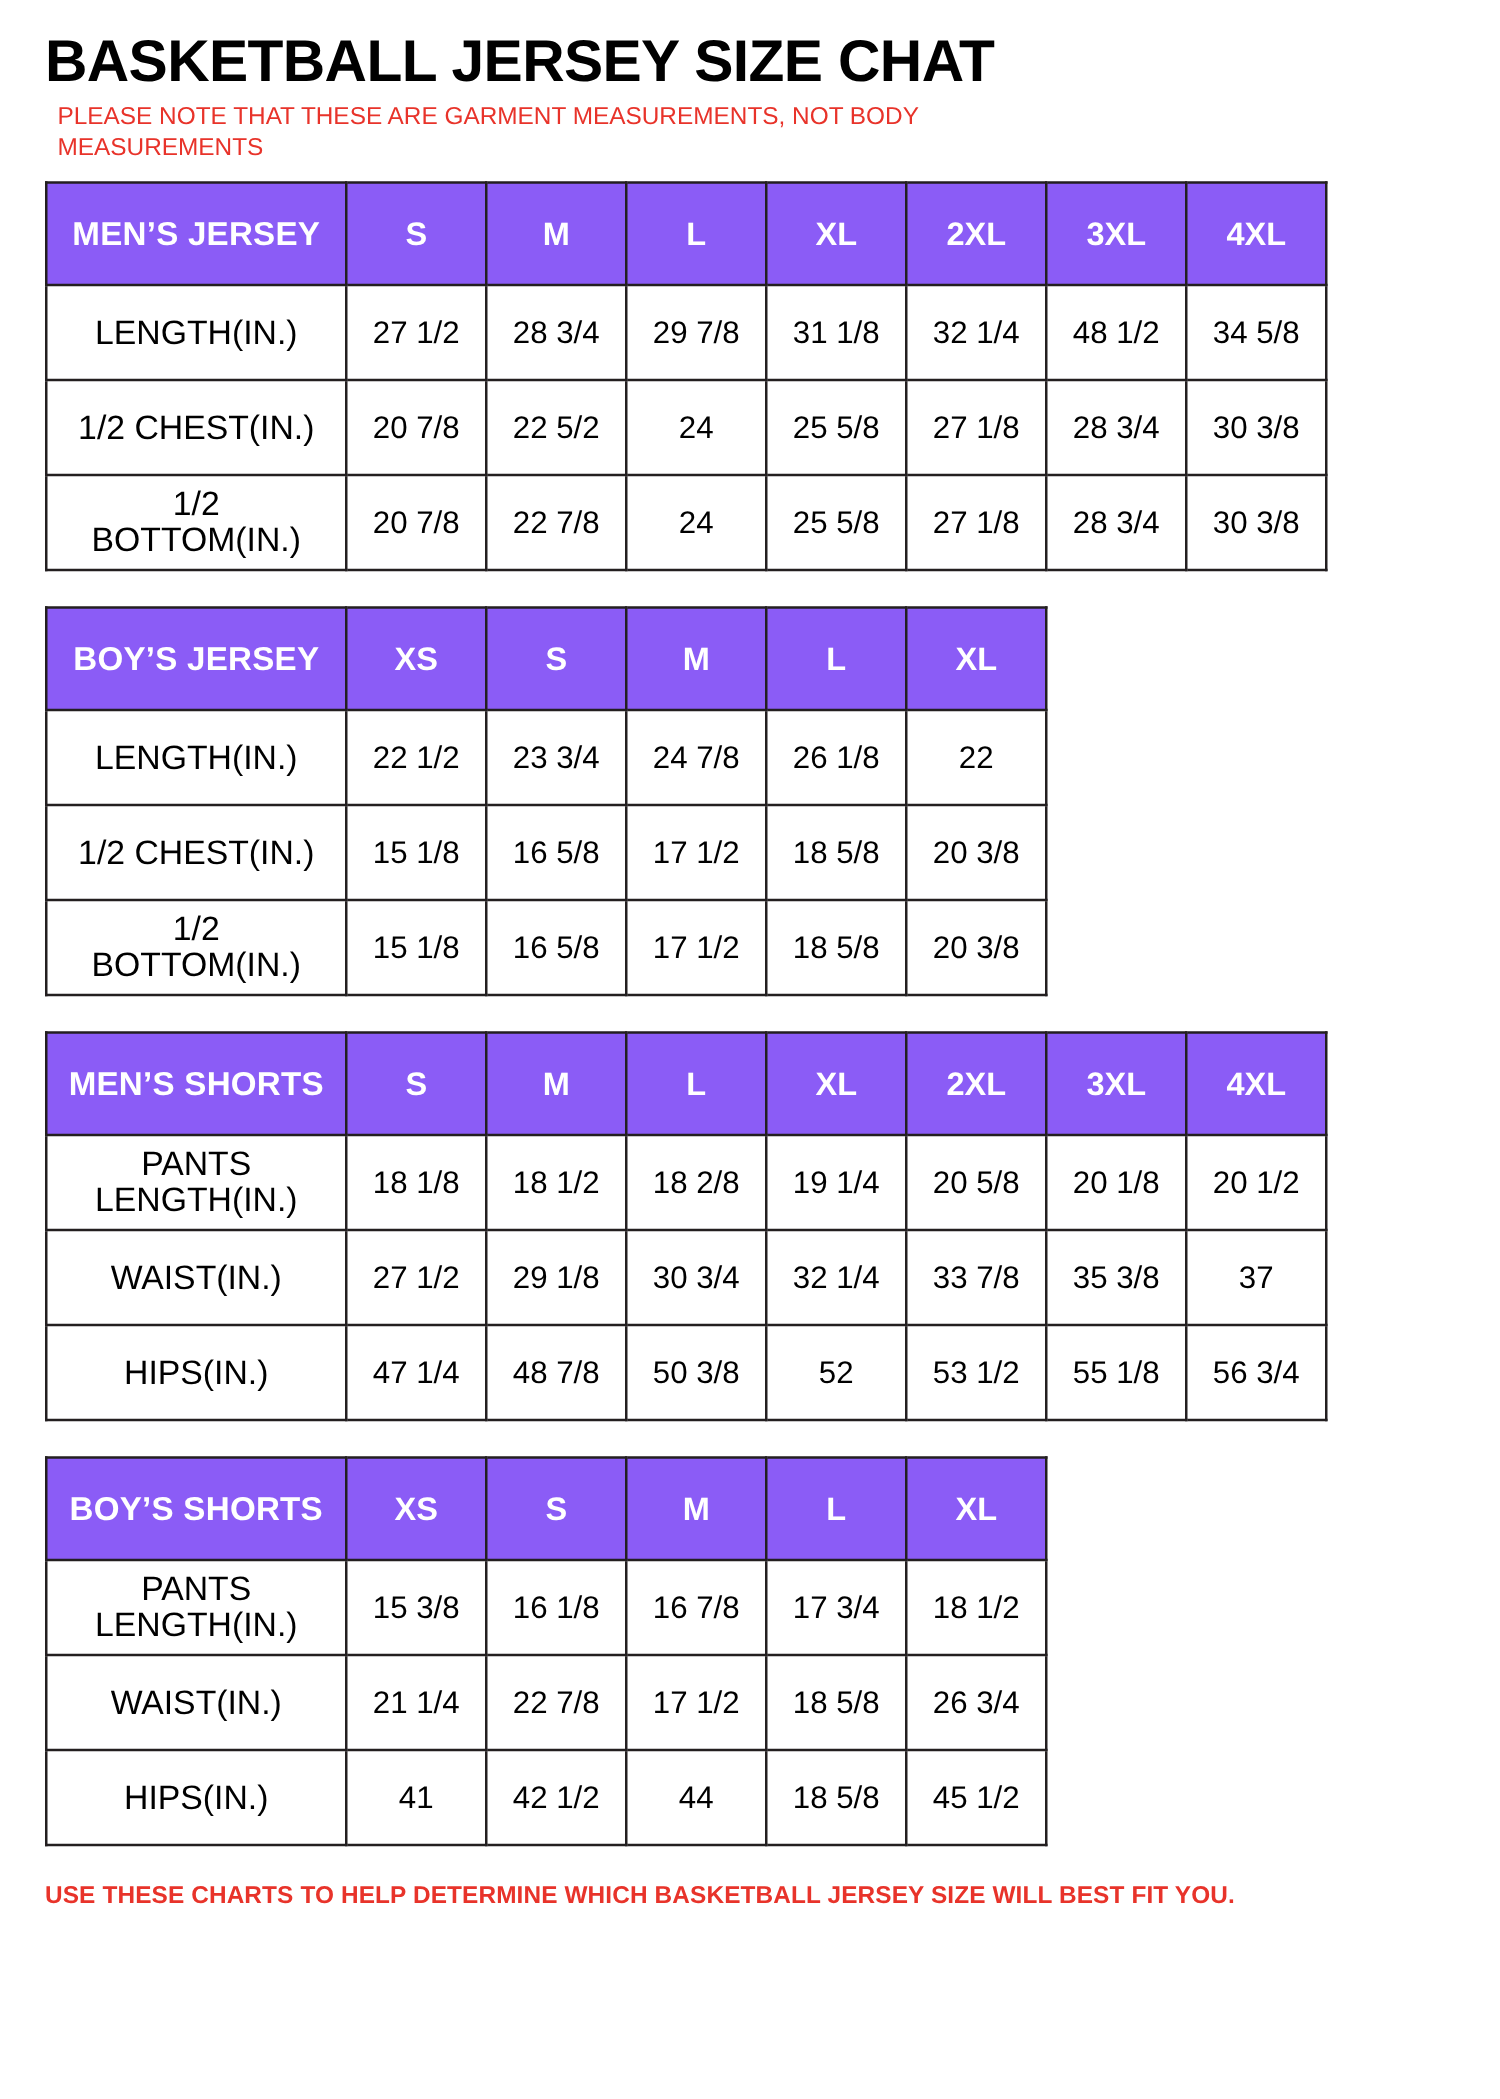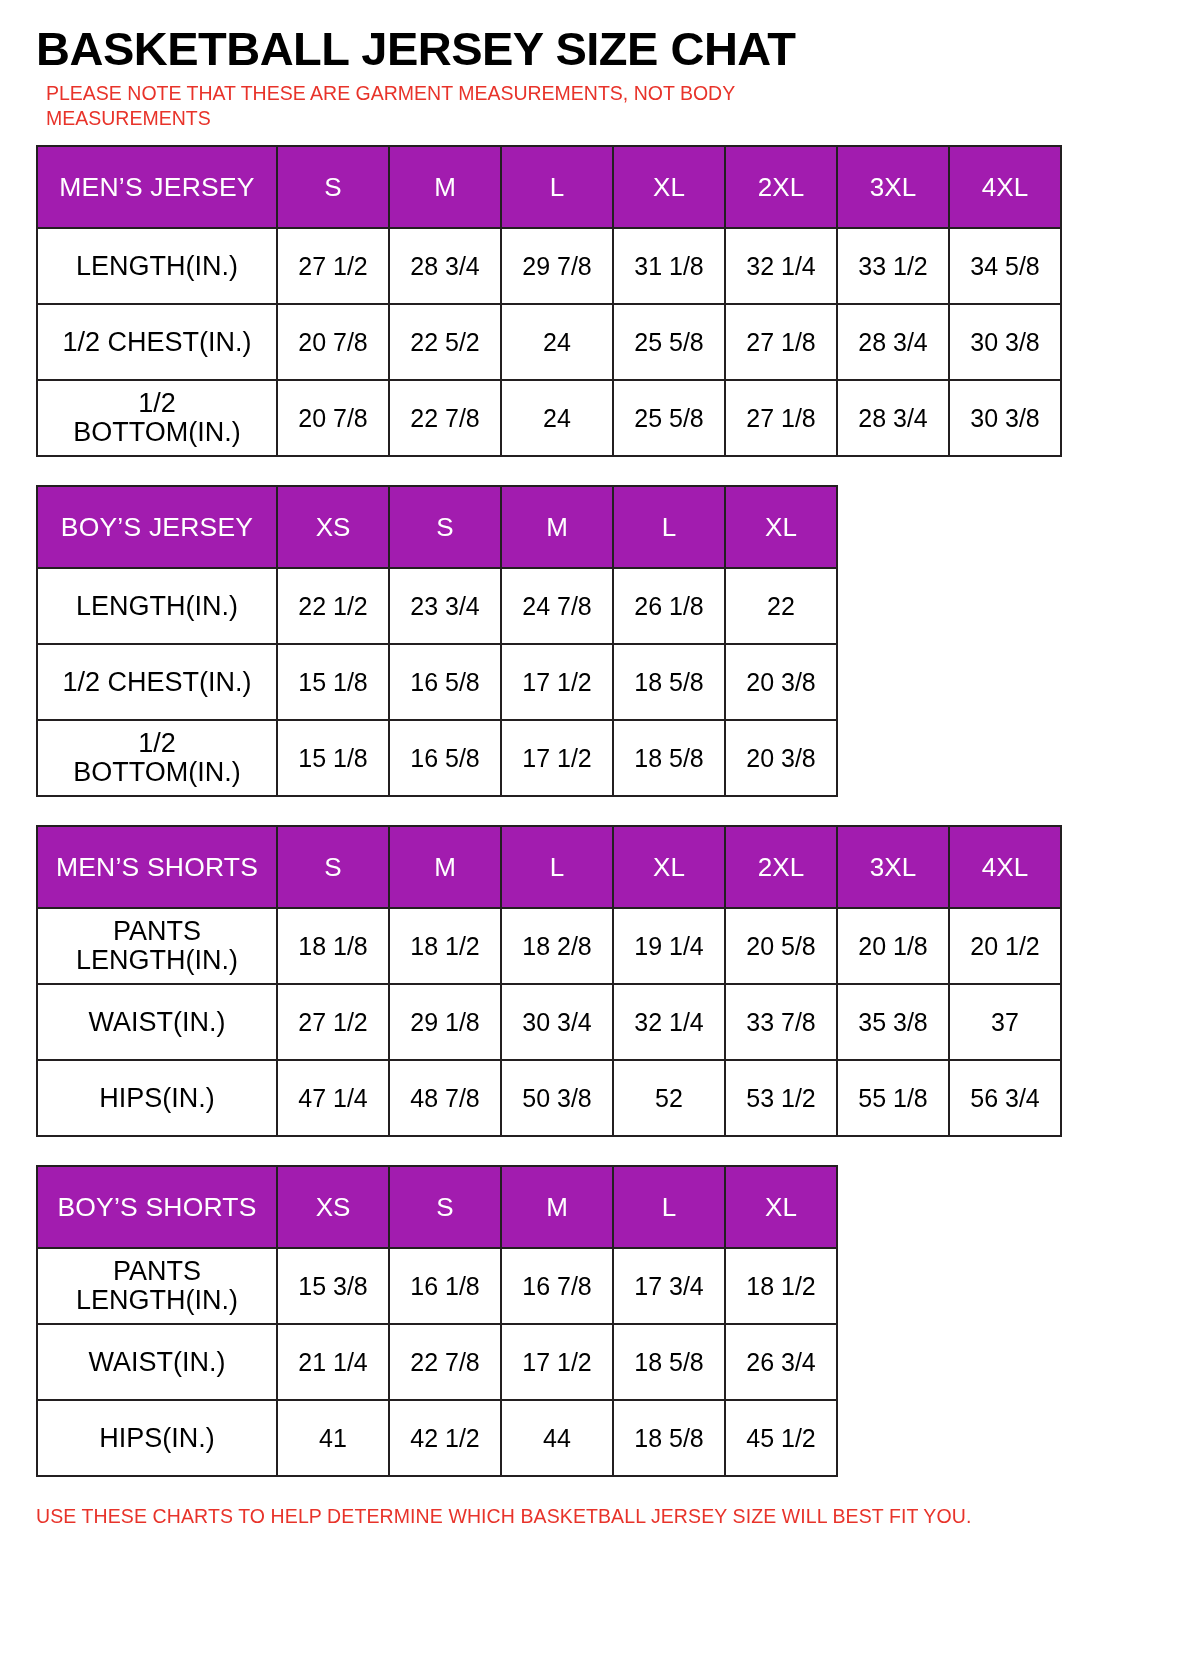--- a/index.html
+++ b/index.html
@@ -45,23 +45,23 @@
     border: 2px solid #231f20;
     text-align: center;
     vertical-align: middle;
     font-size: 26px;
     font-weight: normal;
     padding: 0;
     height: 76px;
     box-sizing: border-box;
   }
   table.size-table thead th {
-    background: #a21caf;
+    background: #8b5cf6;
     color: #ffffff;
-    font-weight: normal;
+    font-weight: bold;
     height: 82px;
   }
   table.size-table thead th.cat {
     font-size: 26.5px;
     letter-spacing: 0.2px;
   }
   table.size-table tbody td.rowhdr {
     font-size: 27px;
     line-height: 1.08;
     padding: 0 21px;
@@ -71,20 +71,21 @@
   }
   .two-line {
     display: block;
     line-height: 1.08;
   }
   .footer {
     color: #e8332a;
     font-size: 19.5px;
     margin-top: 6px;
     letter-spacing: 0.1px;
+    font-weight: bold;
   }
   
   col.c-label { width: 240px; }
   col.c-size7 { width: 112px; }
   col.c-size5 { width: 112px; }
 </style>
 </head>
 <body>
 
 <div class="page">
@@ -117,21 +118,21 @@
       </tr>
     </thead>
     <tbody>
       <tr>
         <td class="rowhdr">LENGTH(IN.)</td>
         <td class="val">27  1/2</td>
         <td class="val">28  3/4</td>
         <td class="val">29  7/8</td>
         <td class="val">31  1/8</td>
         <td class="val">32  1/4</td>
-        <td class="val">33  1/2</td>
+        <td class="val">48  1/2</td>
         <td class="val">34  5/8</td>
       </tr>
       <tr>
         <td class="rowhdr">1/2  CHEST(IN.)</td>
         <td class="val">20  7/8</td>
         <td class="val">22  5/2</td>
         <td class="val">24</td>
         <td class="val">25  5/8</td>
         <td class="val">27  1/8</td>
         <td class="val">28  3/4</td>

